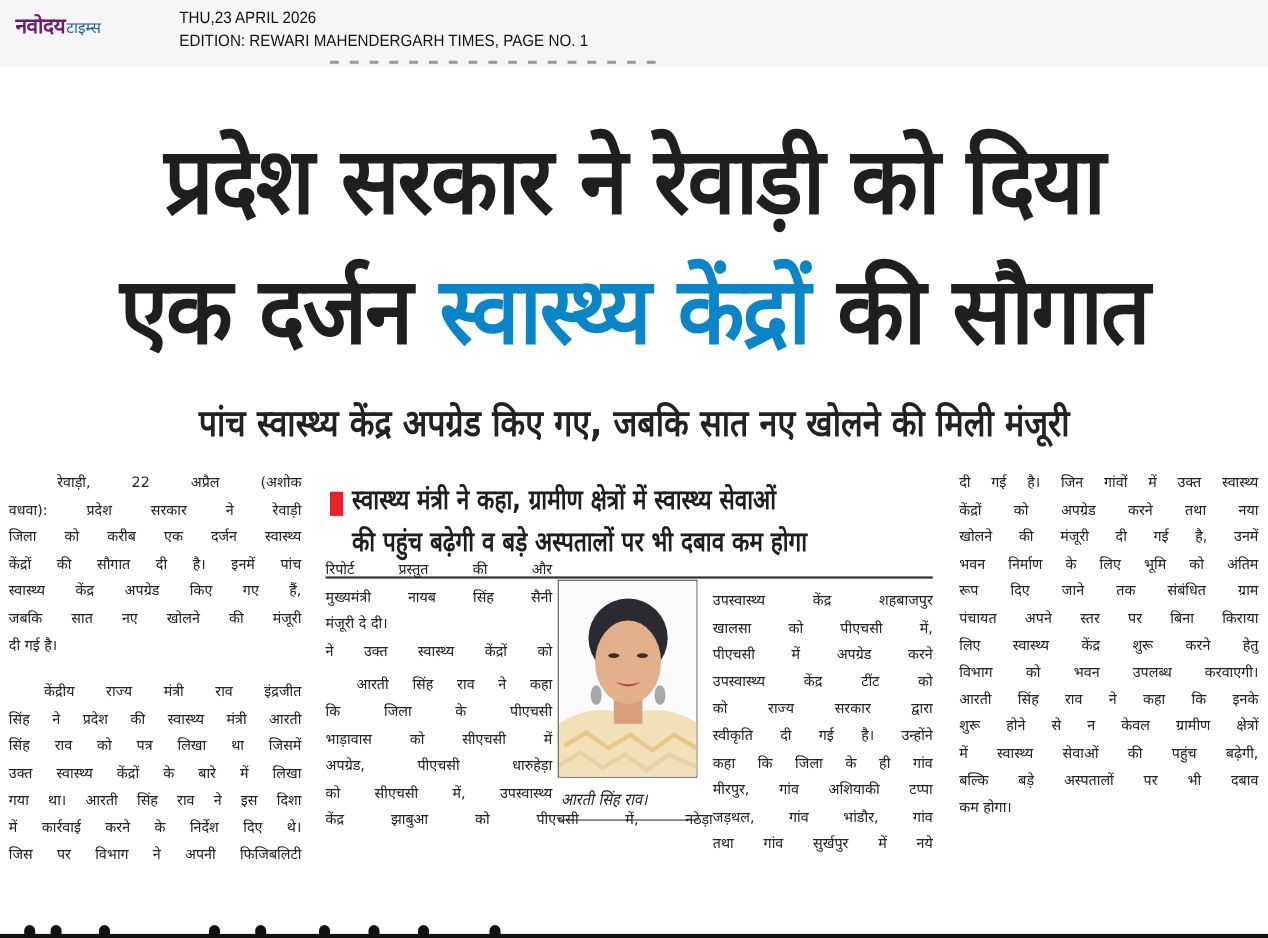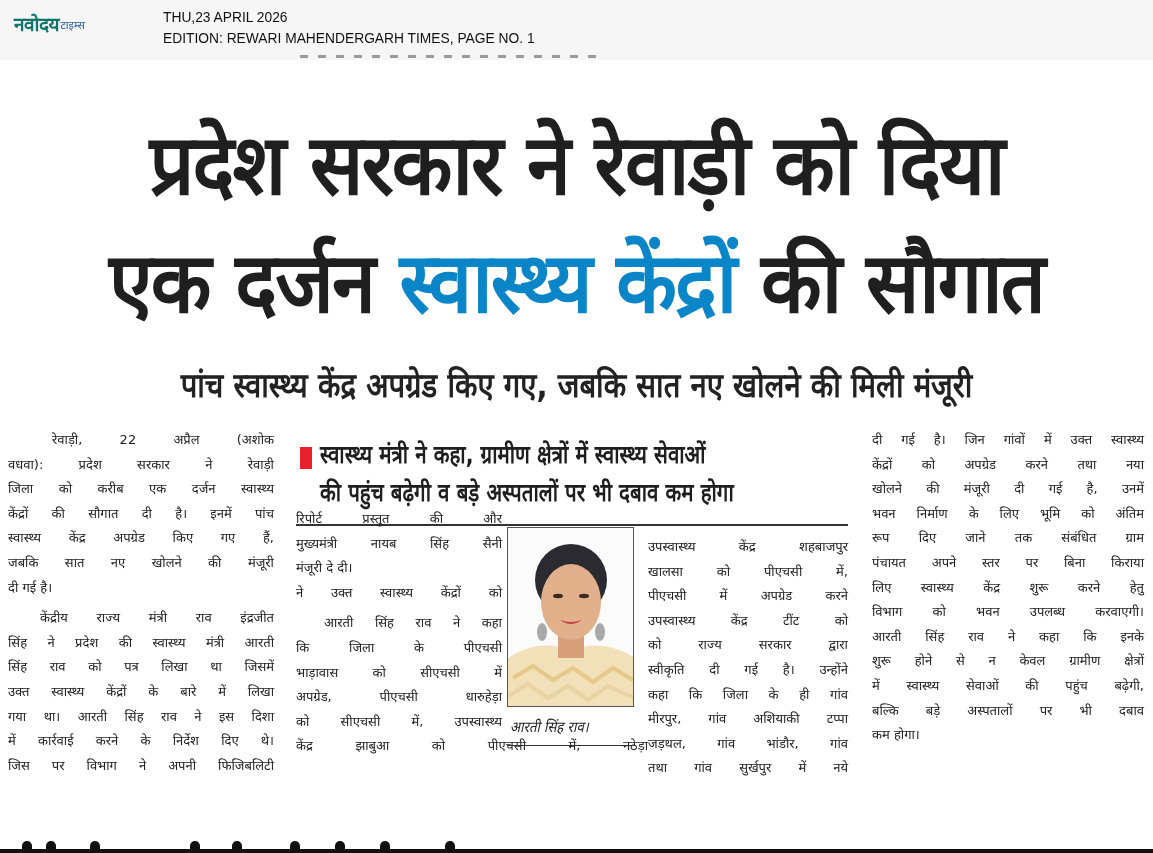--- a/index.html
+++ b/index.html
@@ -10,24 +10,24 @@
   .topbar {
     position: absolute; left: 0; top: 0; width: 1153px; height: 60px;
     background: #f6f6f6;
   }
   .logo {
     position: absolute; left: 14px; top: 9px; height: 26px;
     display: flex; align-items: flex-end;
   }
   .logo-main {
     font-family: "DejaVu Sans", sans-serif; font-weight: bold; font-size: 19px;
-    color: #0f766e; letter-spacing: -0.5px; line-height: 22px;
+    color: #701a75; letter-spacing: -0.5px; line-height: 22px;
   }
   .logo-sub {
-    font-family: "DejaVu Sans", sans-serif; font-size: 11px; color: #1f5fa8;
+    font-family: "DejaVu Sans", sans-serif; font-size: 14px; color: #1f5fa8;
     line-height: 14px; margin-left: 1px; margin-bottom: 2px;
   }
   .edition-date {
     position: absolute; left: 163px; top: 8px;
     font-family: "Liberation Sans", sans-serif; font-size: 15px; color: #111;
     transform: scaleX(0.92); transform-origin: left;
   }
   .edition-info {
     position: absolute; left: 163px; top: 29px;
     font-family: "Liberation Sans", sans-serif; font-size: 15px; color: #111;
@@ -132,21 +132,21 @@
 <div class="subhead">पांच स्वास्थ्य केंद्र अपग्रेड किए गए, जबकि सात नए खोलने की मिली मंजूरी</div>
 
 <div class="col col1">
   <span class="line" style="padding-left:44px">रेवाड़ी, 22 अप्रैल (अशोक</span>
   <span class="line">वधवा): प्रदेश सरकार ने रेवाड़ी</span>
   <span class="line">जिला को करीब एक दर्जन स्वास्थ्य</span>
   <span class="line">केंद्रों की सौगात दी है। इनमें पांच</span>
   <span class="line">स्वास्थ्य केंद्र अपग्रेड किए गए हैं,</span>
   <span class="line">जबकि सात नए खोलने की मंजूरी</span>
   <span class="line last">दी गई है।</span>
-  <span class="line" style="padding-left:32px; margin-top:6px">केंद्रीय राज्य मंत्री राव इंद्रजीत</span>
+  <span class="line" style="padding-left:32px; margin-top:18px">केंद्रीय राज्य मंत्री राव इंद्रजीत</span>
   <span class="line">सिंह ने प्रदेश की स्वास्थ्य मंत्री आरती</span>
   <span class="line">सिंह राव को पत्र लिखा था जिसमें</span>
   <span class="line">उक्त स्वास्थ्य केंद्रों के बारे में लिखा</span>
   <span class="line">गया था। आरती सिंह राव ने इस दिशा</span>
   <span class="line">में कार्रवाई करने के निर्देश दिए थे।</span>
   <span class="line">जिस पर विभाग ने अपनी फिजिबलिटी</span>
 </div>
 
 <div class="blurb">
   <div class="blurb-marker"></div>

